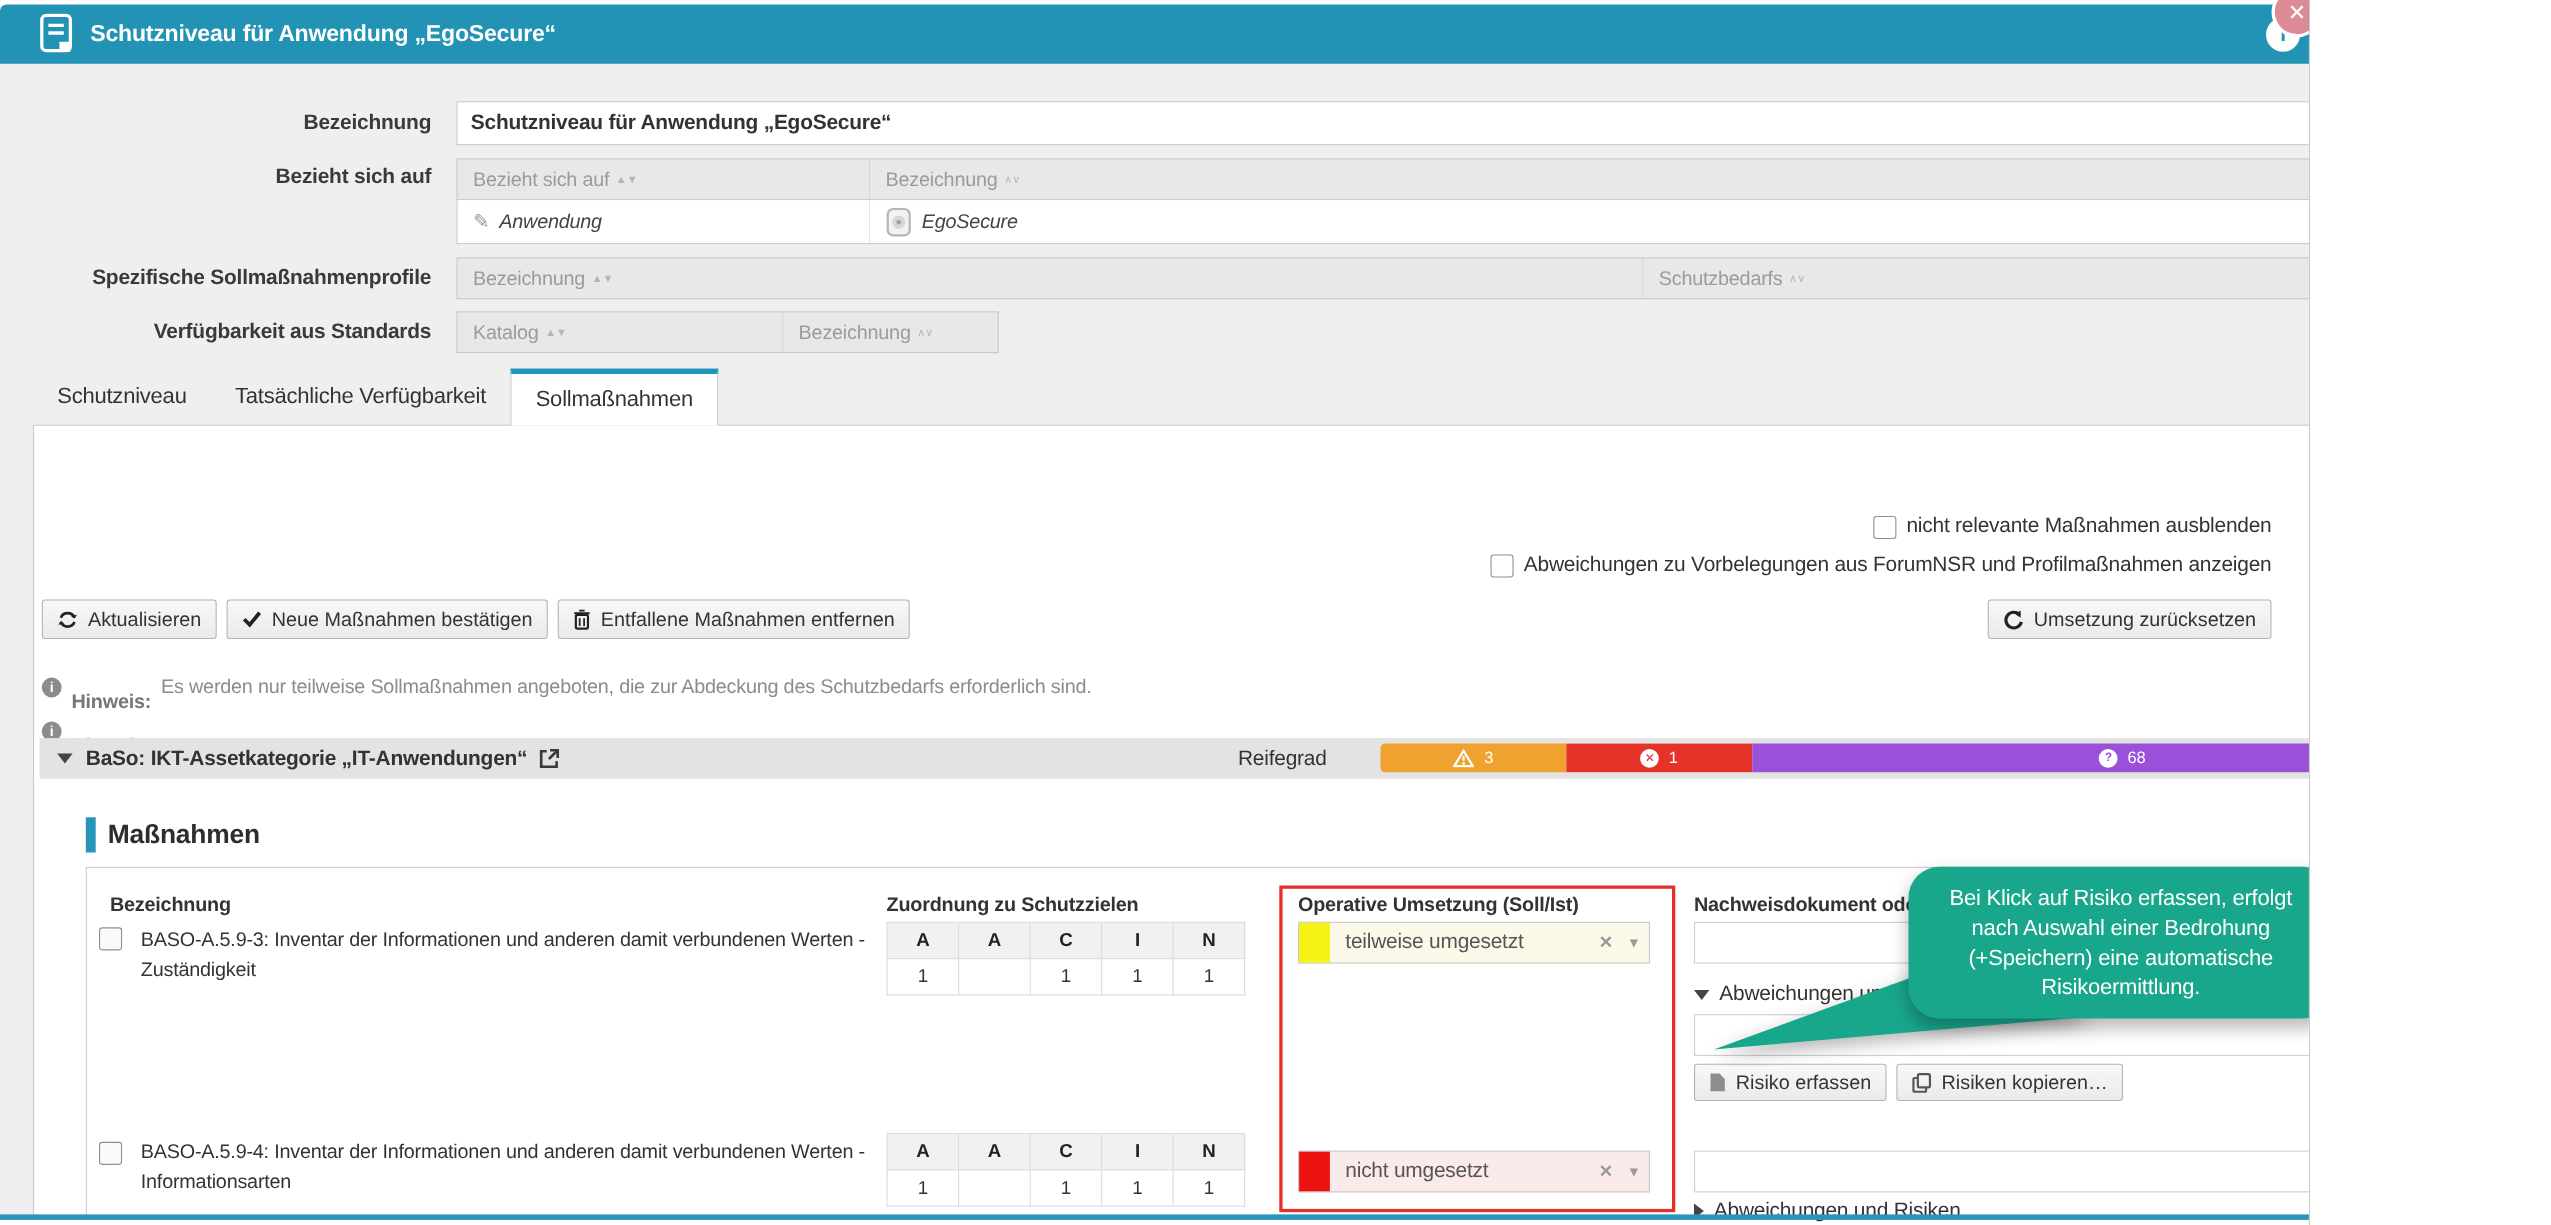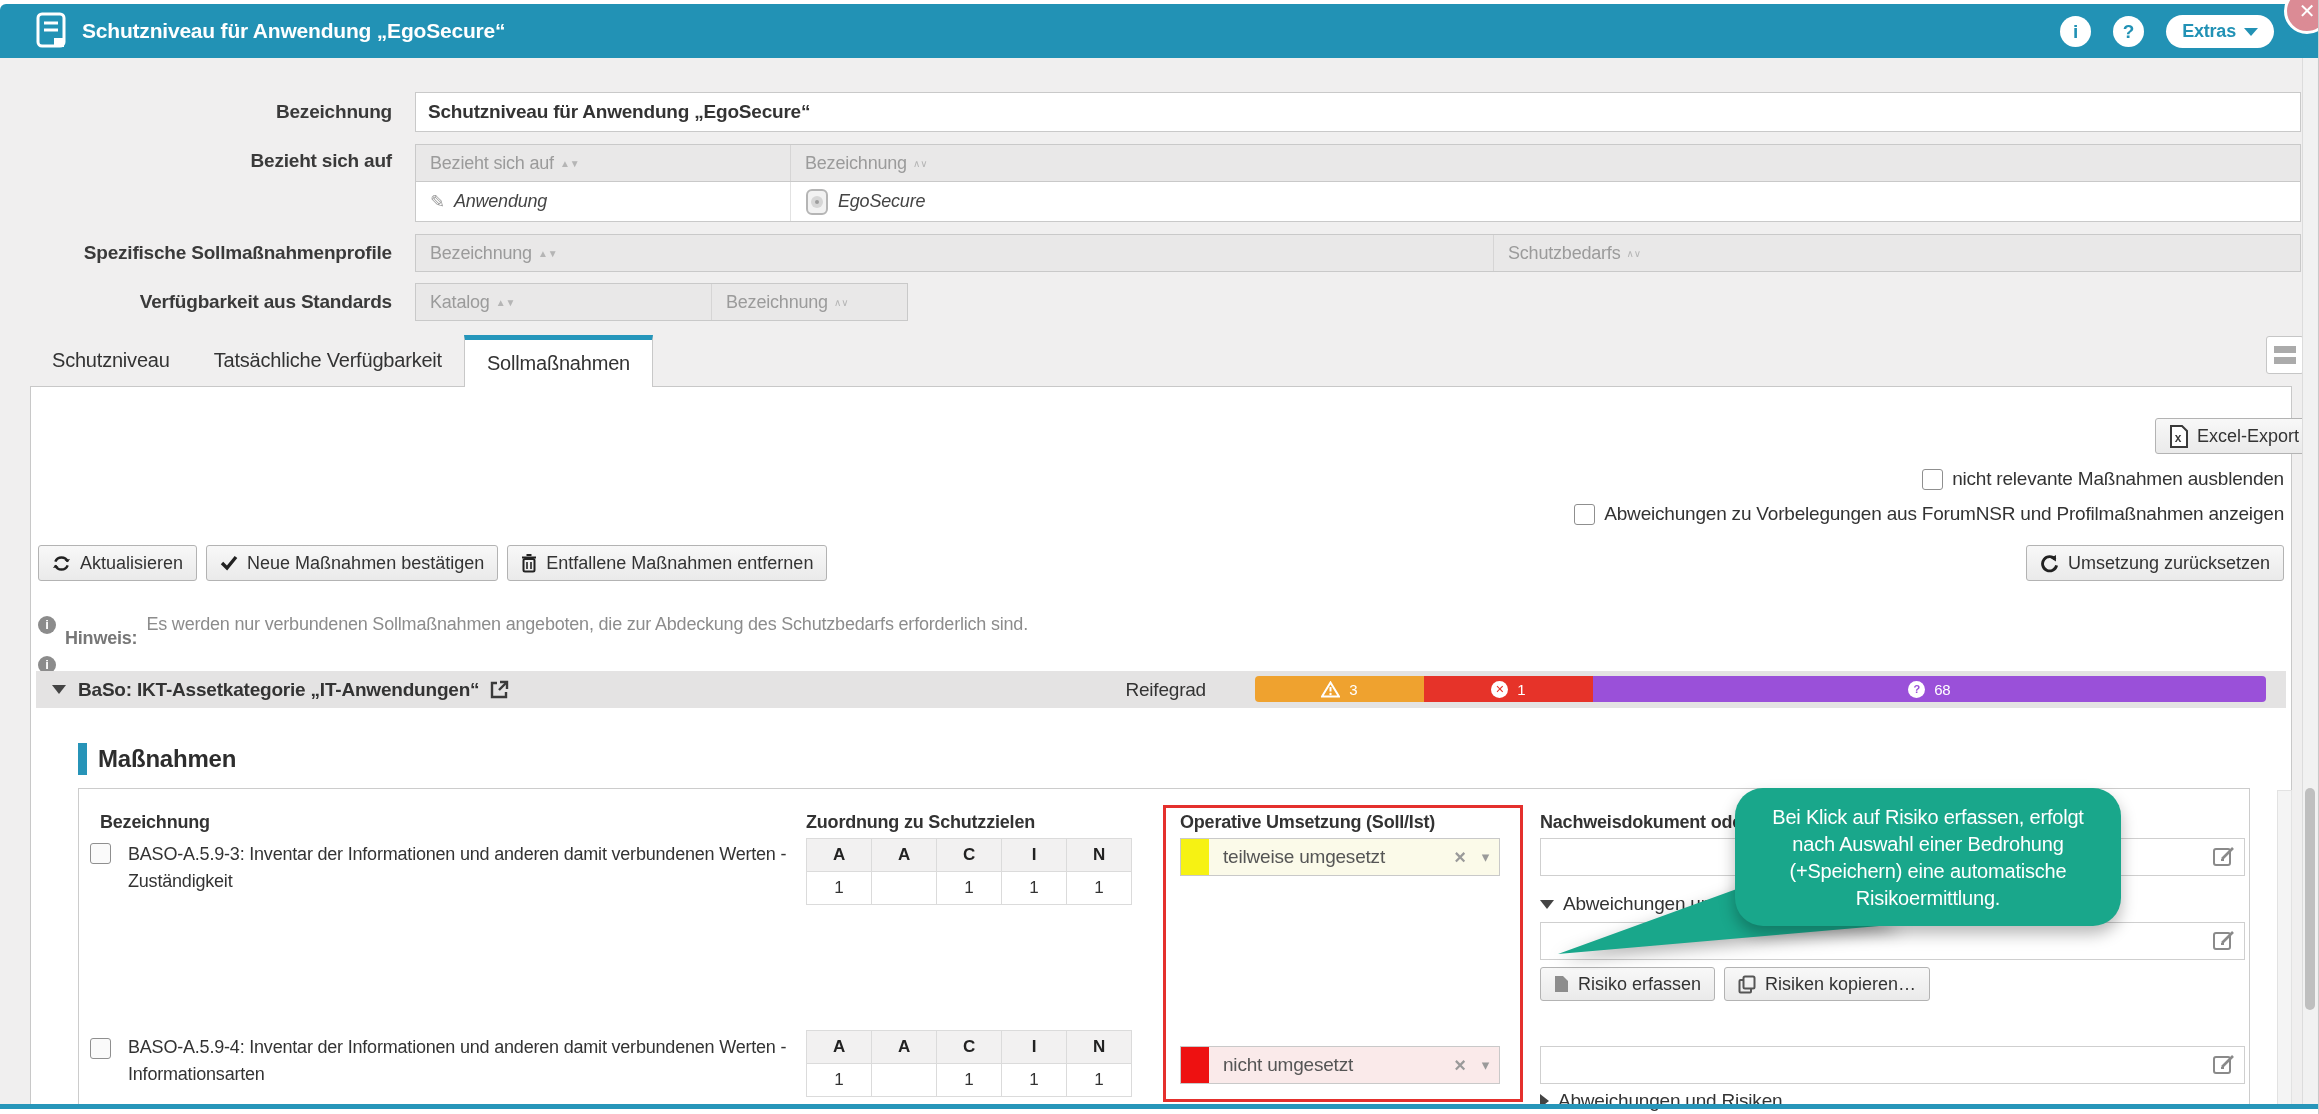--- a/index.html
+++ b/index.html
@@ -1,18 +1,18 @@
 <!DOCTYPE html>
 <html><head>
 <meta charset="utf-8">
 <style>
   html,body{margin:0;padding:0;background:#fff;}
   *{box-sizing:border-box;}
   body{font-family:"Liberation Sans","DejaVu Sans",sans-serif;letter-spacing:-0.2px;}
-  .stage{position:relative;width:2319px;height:1114px;overflow:hidden;background:#fff;border-right:1px solid #c9c9c9;}
+  .stage{position:relative;width:2100px;height:1114px;overflow:hidden;background:#fff;border-right:1px solid #c9c9c9;}
   .abs{position:absolute;}
   .bgarea{background:#f0efef;}
   
   .titlebar{left:0;top:4px;width:2319px;height:54px;background:#2292b5;border-radius:6px 0 0 0;display:flex;align-items:center;}
   .tb-title{color:#fff;font-weight:700;font-size:21px;margin-left:14px;}
   .tb-circle{width:31px;height:31px;border-radius:50%;background:#fff;color:#2292b5;font-weight:700;font-size:19px;display:flex;align-items:center;justify-content:center;}
   .extras-pill{height:33px;border-radius:17px;background:#fff;color:#2292b5;font-weight:700;font-size:18px;display:flex;align-items:center;gap:8px;padding:0 16px;}
   .caret-down{width:0;height:0;border-left:7px solid transparent;border-right:7px solid transparent;border-top:8px solid #2292b5;}
   .close-btn{width:46px;height:46px;border-radius:50%;background:#db8b95;border:3px solid #fff;color:#fff;font-weight:700;font-size:20px;display:flex;align-items:center;justify-content:center;}
   
@@ -223,21 +223,21 @@
           <path d="M16 5.5 A7.5 7.5 0 1 0 17.5 12" fill="none" stroke="#222" stroke-width="3"></path>
           <polygon points="16.8,1 16.8,8 11.5,4.5" fill="#222"></polygon>
         </svg>
       </span>
     <span>Umsetzung zurücksetzen</span>
   </button>
 
   <div class="abs hint" style="left:38px;top:600px;z-index:1;">
     <span class="hint-i">i</span>
     <b>Hinweis:</b>
-      <span>Es werden nur verbundenen Sollmaßnahmen angeboten, die zur Abdeckung des Schutzbedarfs erforderlich sind.</span>
+      <span>Es werden nur teilweise Sollmaßnahmen angeboten, die zur Abdeckung des Schutzbedarfs erforderlich sind.</span>
   </div>
   <div class="abs hint" style="left:38px;top:640px;z-index:1;">
     <span class="hint-i">i</span>
     <b>Hinweis:</b>
   </div>
 
   <div class="abs accordion" style="left:36px;top:671px;width:2250px;height:37px;z-index:1;">
     <span class="tri-down" style="margin-left:16px;"></span>
     <span class="acc-title" style="margin-left:12px;">BaSo: IKT-Assetkategorie „IT-Anwendungen“</span>
     <span style="margin-left:10px;">

